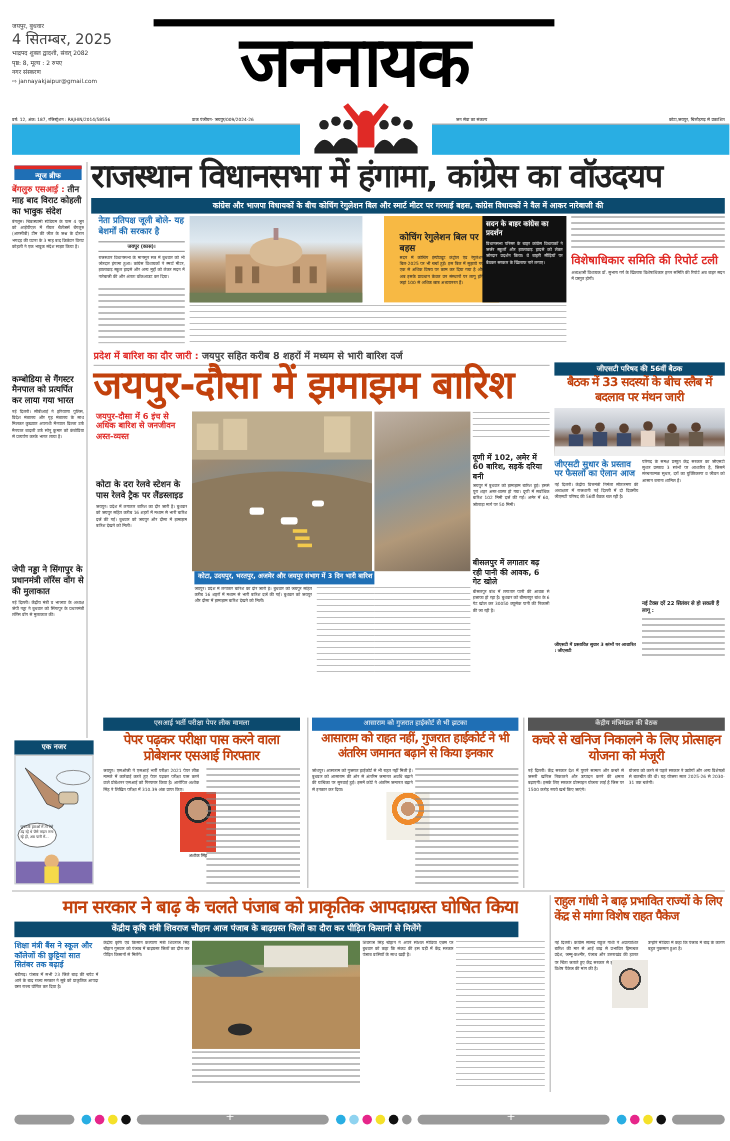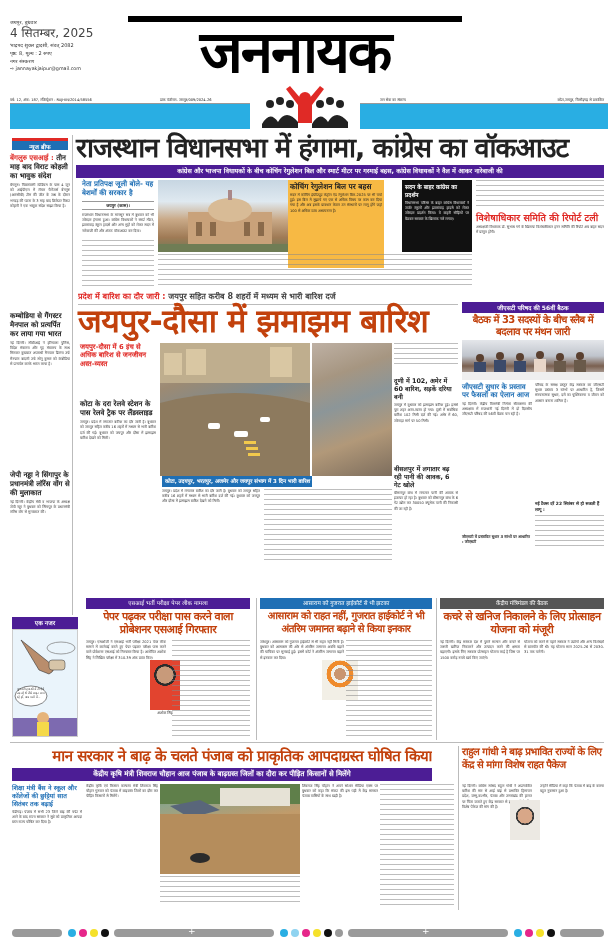--- a/index.html
+++ b/index.html
@@ -9,21 +9,21 @@
 .tiny{font-size:3.6px;line-height:5.2px;color:#333;text-align:justify;overflow:hidden}
 .filler{background:repeating-linear-gradient(to bottom,#888 0 1.3px,transparent 1.3px 5px);opacity:.55}
 .masthead-left{left:10px;top:18px;width:110px}
 .ml-small{font-size:5px;color:#333;line-height:8px}
 .ml-date{font-size:12px;color:#444;line-height:15px}
 .logo{left:128px;top:16px;width:334px;height:66px;border-top:6px solid #000;font-family:"DejaVu Sans",sans-serif;font-weight:bold;font-size:58px;line-height:60px;letter-spacing:-2px;color:#000;text-align:center}
 .infobar{left:10px;top:96px;width:598px;height:8px;font-size:3.6px;color:#222;border-bottom:.5px solid #999}
 .bluebar{left:10px;top:104px;width:598px;height:25px;background:#29aee3}
 .mascot{left:250px;top:84px;width:110px;height:50px;background:#fff}
 .head-main{left:76px;top:132px;width:528px;font-weight:bold;font-size:27px;line-height:32px;color:#222;letter-spacing:-1px}
-.redbar{background:#4c1d95;color:#fff;font-weight:bold;text-align:center;overflow:hidden;white-space:nowrap}
+.redbar{background:#0c4a6e;color:#fff;font-weight:bold;text-align:center;overflow:hidden;white-space:nowrap}
 .newsbrief-title{left:12px;top:138px;width:56px;height:12px;background:#1f6fb5;color:#fff;font-size:6px;font-weight:bold;text-align:center;line-height:12px;border-top:3px solid #e02a26}
 .lc-head{font-weight:bold;color:#222;font-size:7px;line-height:9px}
 .red{color:#e02a26}
 .blue{color:#1f6fb5}
 .photo-assembly{background:linear-gradient(180deg,#c7d6e2 0%,#dfe9f0 30%,#c9a987 55%,#9f7a55 80%,#6b7a57 100%)}
 .photo-flood{background:linear-gradient(160deg,#b7a89a 0%,#9c8a73 25%,#7f8a8d 45%,#a98d6a 70%,#6e5d4b 100%)}
 .photo-gst{background:linear-gradient(180deg,#e4e6ea 0%,#bfc4cc 40%,#7a6050 65%,#dcdcdc 100%)}
 .photo-punjab{background:linear-gradient(170deg,#6e8a5a 0%,#8fa48a 20%,#c19b6a 45%,#b38a5a 75%,#9b7a50 100%)}
 .photo-person{background:radial-gradient(circle at 50% 35%,#d9a68a 0 25%,#2b2b2b 26% 32%,#e9e4da 33%)}
 .box-yellow{background:#f7b944}
@@ -97,21 +97,21 @@
     <path d="M8 10 l30 24 q6 6 -2 10 l-10 -4 z" fill="#b98d6c" stroke="#333" stroke-width=".6"></path>
     <rect x="36" y="30" width="16" height="10" rx="3" fill="#d7c5a8" stroke="#333" stroke-width=".5"></rect>
     <ellipse cx="18" cy="66" rx="16" ry="10" fill="#fff" stroke="#333" stroke-width=".6"></ellipse>
     <rect x="0" y="88" width="66" height="20" fill="#7d6ab0"></rect>
     <circle cx="30" cy="88" r="6" fill="#e6b47a"></circle>
     <rect x="24" y="92" width="12" height="14" fill="#f5d94a"></rect>
   </svg>
   <div class="abs" style="left:4px;top:58px;width:30px;font-size:3px;line-height:3.8px;color:#222">फूफाजी हवाओं में तो ऐसे उड़ रहे थे जैसे लाइन लगा रहे हों, अब पानी में...</div>
 </div>
 
-<div class="abs head-main">राजस्थान विधानसभा में हंगामा, कांग्रेस का वॉकआउट</div>
+<div class="abs head-main">राजस्थान विधानसभा में हंगामा, कांग्रेस का वॉउदयप</div>
 <div class="abs redbar" style="left:76px;top:165px;width:528px;height:13px;font-size:6.4px;line-height:13px">कांग्रेस और भाजपा विधायकों के बीच कोचिंग रेगुलेशन बिल और स्मार्ट मीटर पर गरमाई बहस, कांग्रेस विधायकों ने वैल में आकर नारेबाजी की</div>
 
 <div class="abs" style="left:82px;top:180px;width:72px">
   <div class="blue" style="font-weight:bold;font-size:7px;line-height:9px">नेता प्रतिपक्ष जूली बोले- यह बेशर्मों की सरकार है</div>
   <div style="font-size:4.2px;font-weight:bold;text-align:center;border-top:.6px solid #999;border-bottom:.6px solid #999;margin:3px 0;line-height:7px">जयपुर (कास)।</div>
   <div class="tiny" style="height:50px">राजस्थान विधानसभा के मानसून सत्र में बुधवार को भी जोरदार हंगामा हुआ। कांग्रेस विधायकों ने स्मार्ट मीटर, झालावाड़ स्कूल हादसे और अन्य मुद्दों को लेकर सदन में नारेबाजी की और अंततः वॉकआउट कर दिया।</div>
 </div>
 <div class="abs photo-assembly" style="left:158px;top:180px;width:144px;height:72px">
   <svg width="144" height="72" viewBox="0 0 144 72">
     <rect x="30" y="32" width="84" height="34" fill="#c9a27a"></rect>
@@ -119,21 +119,21 @@
     <rect x="70" y="10" width="4" height="10" fill="#a88"></rect>
     <g fill="#8a6a4a">
         <rect x="38" y="42" width="6" height="14"></rect>
         <rect x="52" y="42" width="6" height="14"></rect>
         <rect x="86" y="42" width="6" height="14"></rect>
         <rect x="100" y="42" width="6" height="14"></rect>
       </g>
     <rect x="0" y="64" width="144" height="8" fill="#6f7d55"></rect>
   </svg>
 </div>
-<div class="abs box-yellow" style="left:288px;top:180px;width:96px;height:88px;padding:2px">
+<div class="abs box-yellow" style="left:320px;top:180px;width:96px;height:72px;padding:13px">
   <div style="font-weight:bold;font-size:7.4px;line-height:9px;color:#222">कोचिंग रेगुलेशन बिल पर बहस</div>
   <div class="tiny" style="height:56px;margin-top:2px;color:#222">सदन में कोचिंग इंस्टीट्यूट कंट्रोल एंड रेगुलेशन बिल-2025 पर भी चर्चा हुई। इस बिल में सुझाये गए एक से अधिक विषय पर काम कर दिया गया है और अब इसके प्रावधान केवल उन संस्थानों पर लागू होंगे जहां 100 से अधिक छात्र अध्ययनरत हैं।</div>
 </div>
 <div class="abs box-black" style="left:402px;top:180px;width:70px;height:72px;padding:3px">
   <div style="font-weight:bold;font-size:5.8px;line-height:8px">सदन के बाहर कांग्रेस का प्रदर्शन</div>
   <div class="tiny" style="height:58px;margin-top:2px;color:#eee">विधानसभा परिसर के बाहर कांग्रेस विधायकों ने जर्जर स्कूलों और झालावाड़ हादसे को लेकर जोरदार प्रदर्शन किया। वे बाहरी सीढ़ियों पर बैठकर सरकार के खिलाफ नारे लगाए।</div>
 </div>
 <div class="abs" style="left:476px;top:180px;width:128px">
   <div class="tiny filler" style="height:30px"></div>
   <div class="red" style="font-weight:bold;font-size:9.5px;line-height:11px;margin-top:2px">विशेषाधिकार समिति की रिपोर्ट टली</div>

